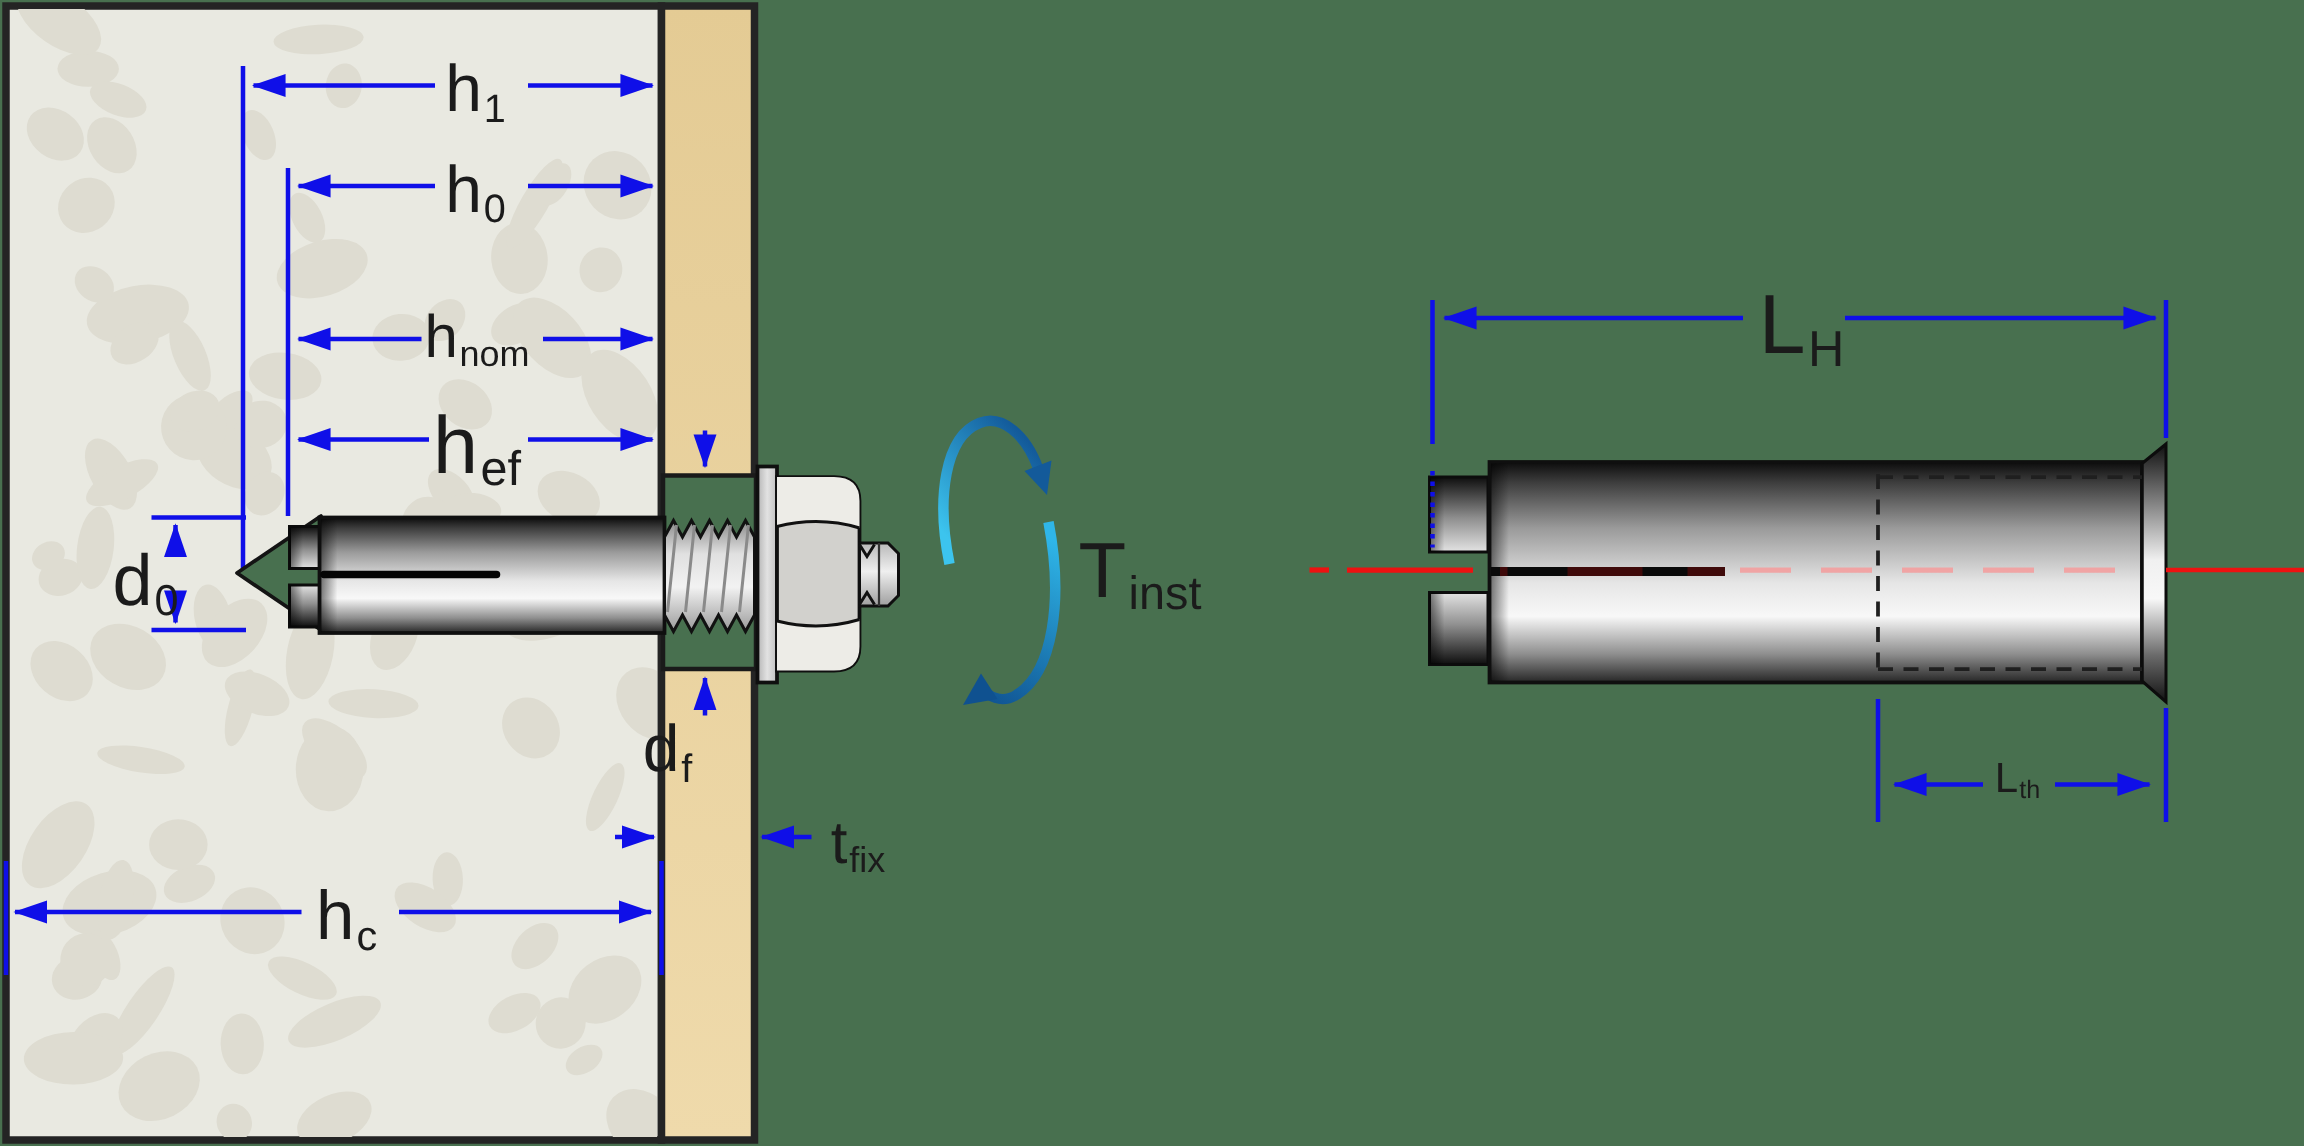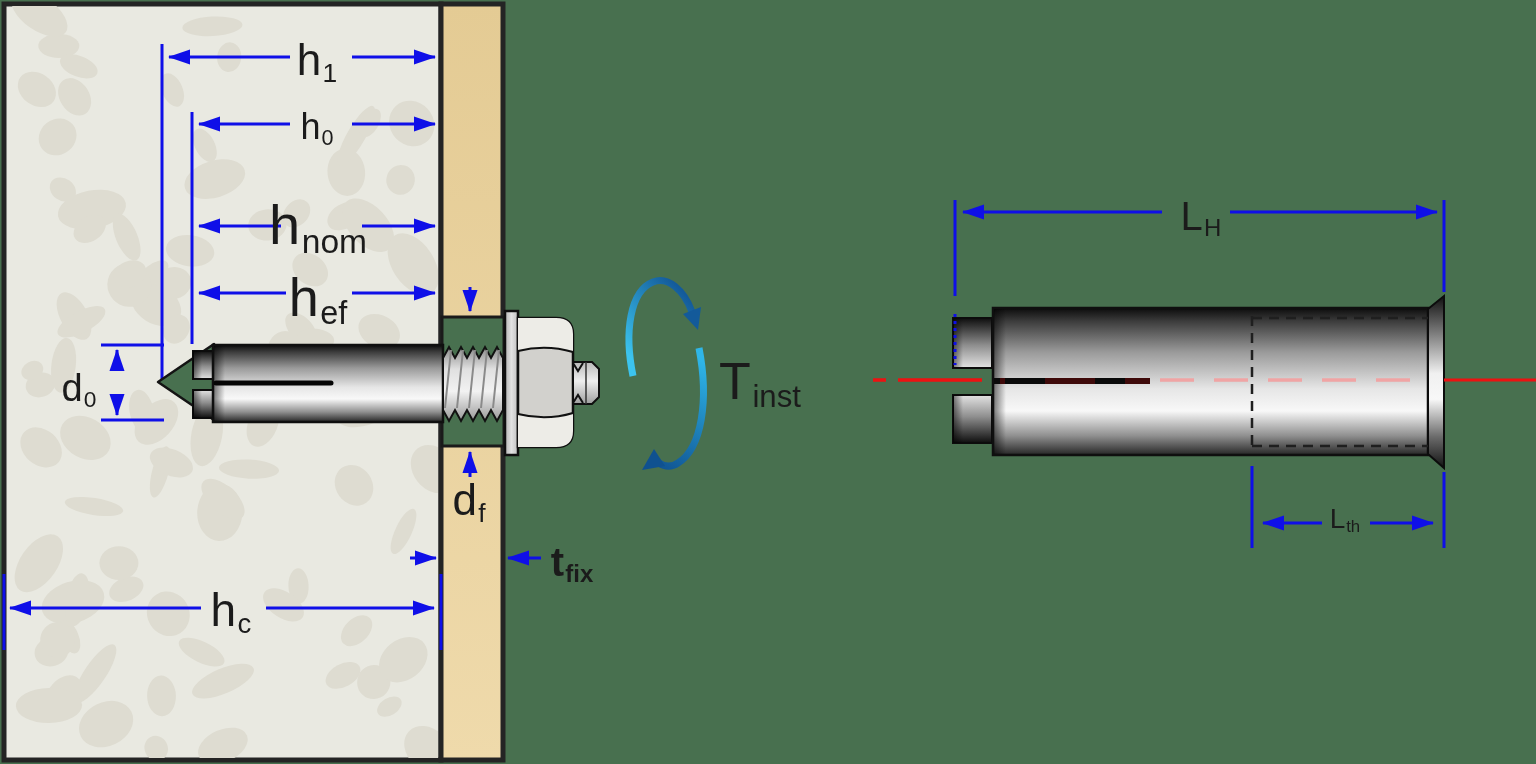--- a/index.html
+++ b/index.html
@@ -279,24 +279,24 @@
     <g>
       <line x1="1252" y1="466" x2="1252" y2="548"></line>
       <line x1="1444" y1="472" x2="1444" y2="548"></line>
       <line x1="1322" y1="523" x2="1263" y2="523" marker-end="url(#arrB)"></line>
       <line x1="1370" y1="523" x2="1433" y2="523" marker-end="url(#arrB)"></line>
     </g>
   </g>
 </svg>
 
 <div class="lbl" style="left:317px;top:60px;font-size:44px"><span>h</span><span class="sub">1</span></div>
-<div class="lbl" style="left:317px;top:127px;font-size:36px"><span>h</span><span class="sub">0</span></div>
-<div class="lbl" style="left:318px;top:225px;font-size:56px"><span>h</span><span class="sub">nom</span></div>
+<div class="lbl" style="left:317px;top:127px;font-size:44px"><span>h</span><span class="sub">0</span></div>
+<div class="lbl" style="left:318px;top:225px;font-size:40px"><span>h</span><span class="sub">nom</span></div>
 <div class="lbl" style="left:318px;top:297px;font-size:54px"><span>h</span><span class="sub">ef</span></div>
-<div class="lbl" style="left:79px;top:388px;font-size:38px"><span>d</span><span class="sub">0</span></div>
+<div class="lbl" style="left:97px;top:388px;font-size:48px"><span>d</span><span class="sub">0</span></div>
 <div class="lbl" style="left:231px;top:610px;font-size:46px"><span>h</span><span class="sub">c</span></div>
-<div class="lbl" style="left:469px;top:500px;font-size:44px"><span>d</span><span class="sub">f</span></div>
-<div class="lbl" style="left:572px;top:562px;font-size:40px;font-weight:bold"><span>t</span><span class="sub">fix</span></div>
+<div class="lbl" style="left:445px;top:500px;font-size:44px"><span>d</span><span class="sub">f</span></div>
+<div class="lbl" style="left:572px;top:562px;font-size:40px;font-weight:normal"><span>t</span><span class="sub">fix</span></div>
 <div class="lbl" style="left:760px;top:381px;font-size:52px"><span>T</span><span class="sub">inst</span></div>
-<div class="lbl" style="left:1201px;top:216px;font-size:40px"><span>L</span><span class="sub">H</span></div>
+<div class="lbl" style="left:1201px;top:216px;font-size:56px"><span>L</span><span class="sub">H</span></div>
 <div class="lbl" style="left:1345px;top:519px;font-size:28px"><span>L</span><span class="sub">th</span></div>
 
 </div>
 
 </body></html>

